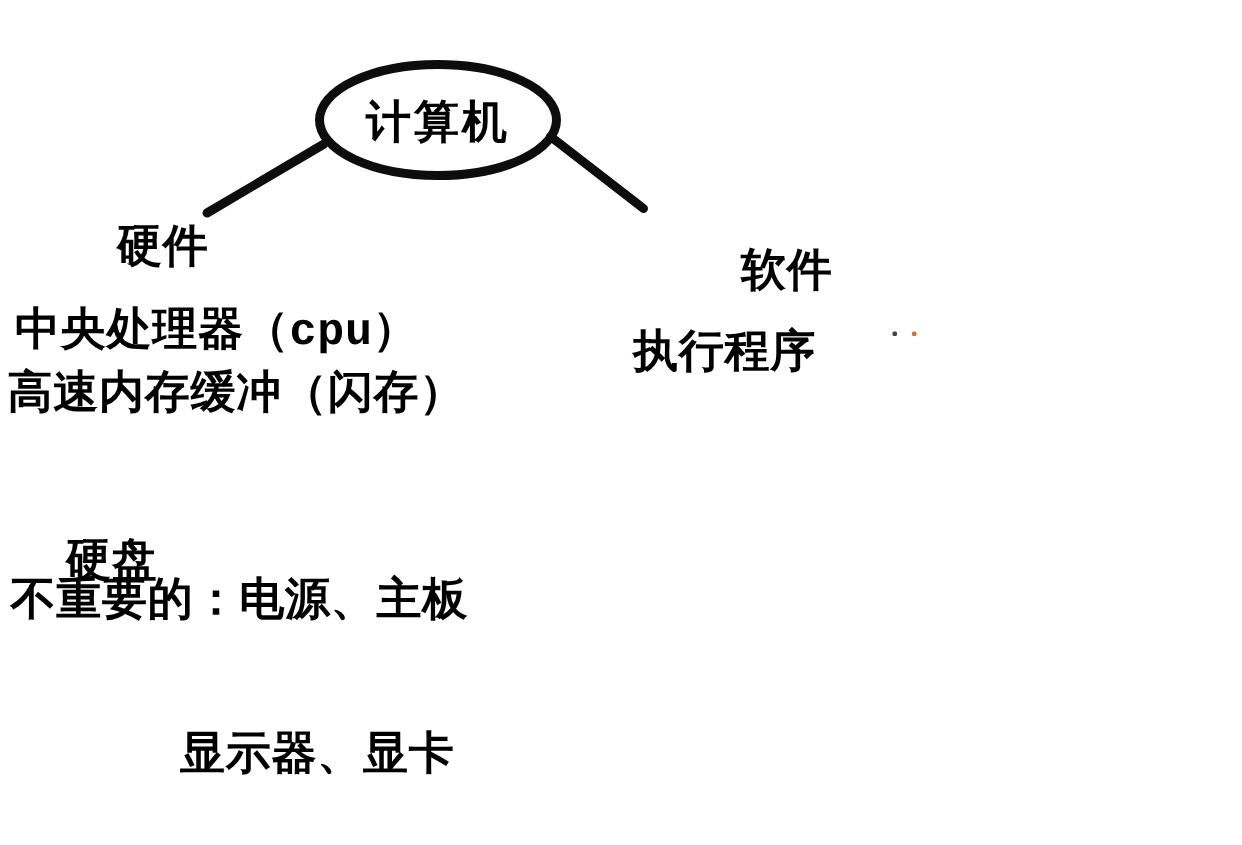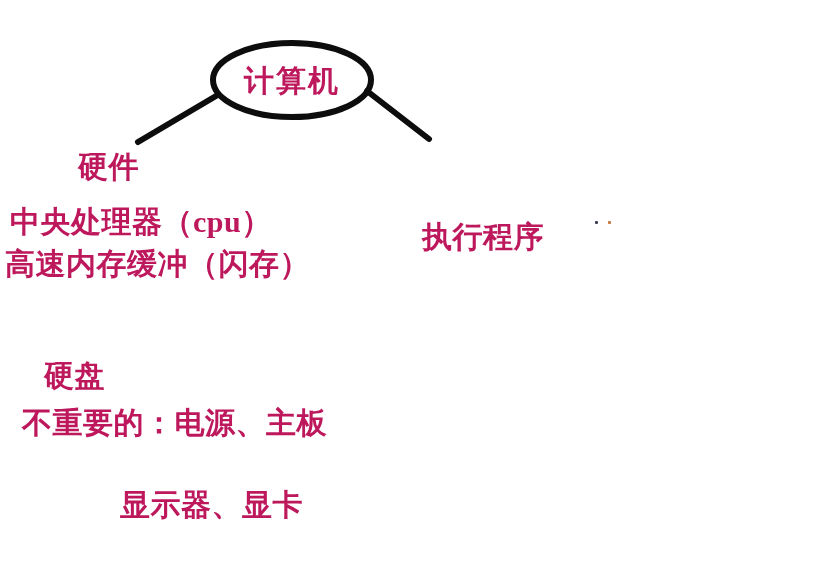--- a/index.html
+++ b/index.html
@@ -6,22 +6,22 @@
     margin: 0;
     padding: 0;
     background: #ffffff;
   }
   .canvas {
     position: relative;
     width: 663px;
     height: 563px;
     background: #ffffff;
     overflow: hidden;
-    font-family: Liberation Serif, serif;
-    color: #be185d;
+    font-family: Liberation Mono, monospace;
+    color: #000000;
   }
   .connector-layer {
     position: absolute;
     left: 0;
     top: 0;
     width: 828px;
     height: 563px;
     pointer-events: none;
   }
   .root-label {
@@ -73,25 +73,26 @@
 
   <div class="txt branch-label" style="left:78px; top:149px;">硬件</div>
 
   <div class="txt" style="left:10px; top:204px;">中央处理器（cpu）</div>
 
   <div class="txt" style="left:5px; top:246px;">高速内存缓冲（闪存）</div>
 
 
   <div class="txt" style="left:7px; top:358px;margin-left:37px;">硬盘</div>
 
-  <div class="txt" style="left:7px; top:405px;margin-left:15px;">不重要的：电源、主板</div>
+  <div class="txt" style="left:7px; top:384px;">不重要的：电源、主板</div>
 
 
   <div class="txt" style="left:120px; top:487px;">显示器、显卡</div>
 
+  <div class="txt branch-label" style="left:494px; top:165px;">软件</div>
 
   <div class="txt" style="left:422px; top:219px;">执行程序</div>
 
 
   <div class="speck speck-dark" style="left:595px; top:221px;"></div>
   <div class="speck speck-orange" style="left:608px; top:221px;"></div>
 
 </div>
 
 </body></html>

